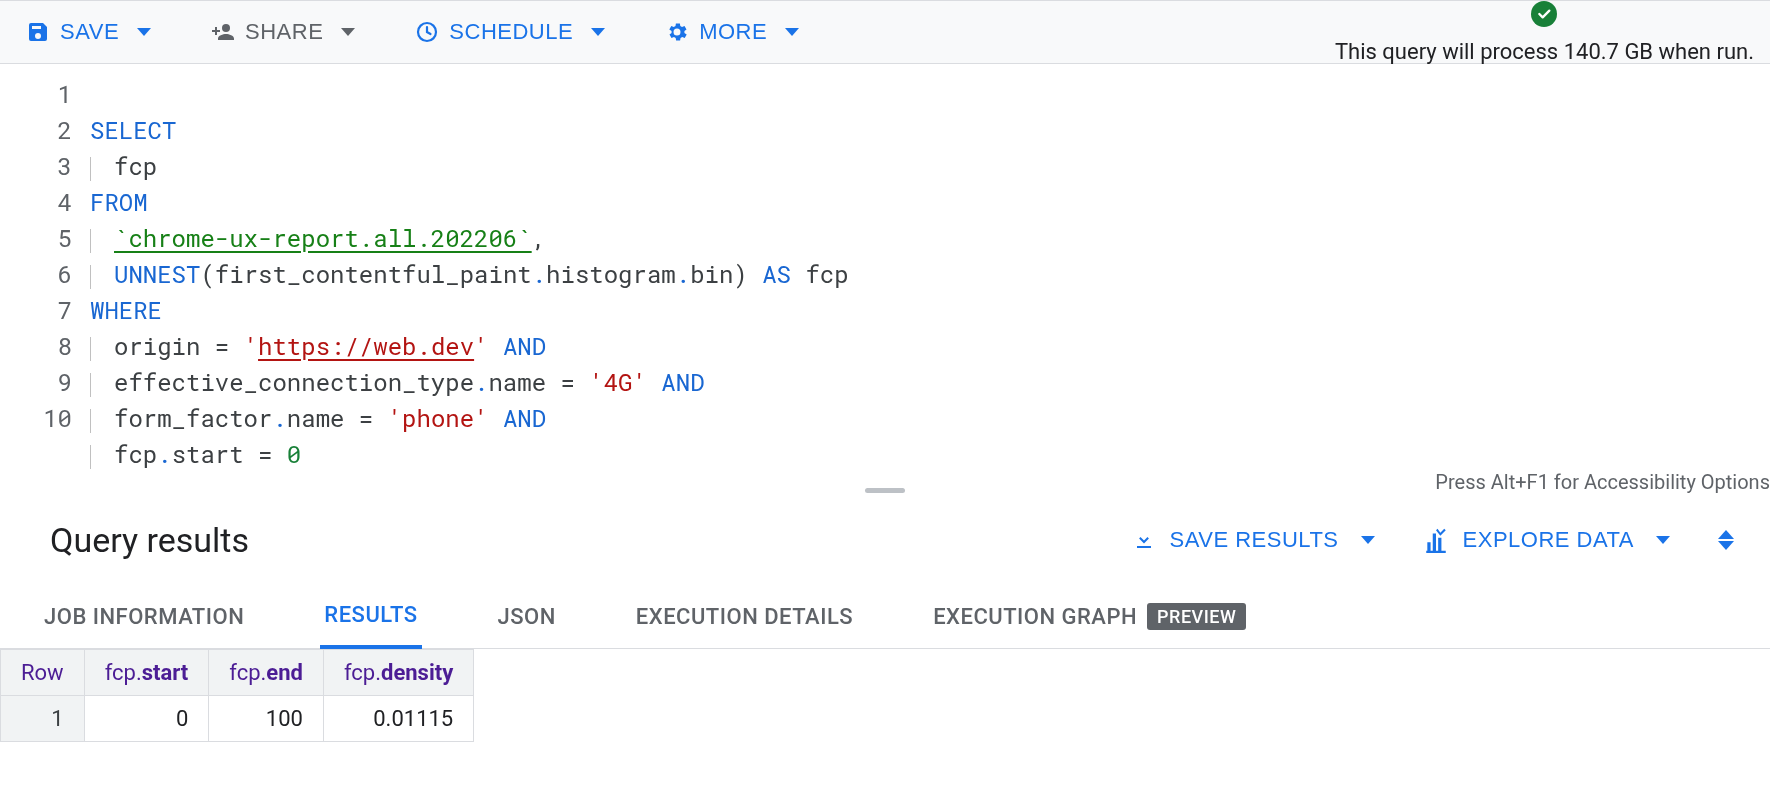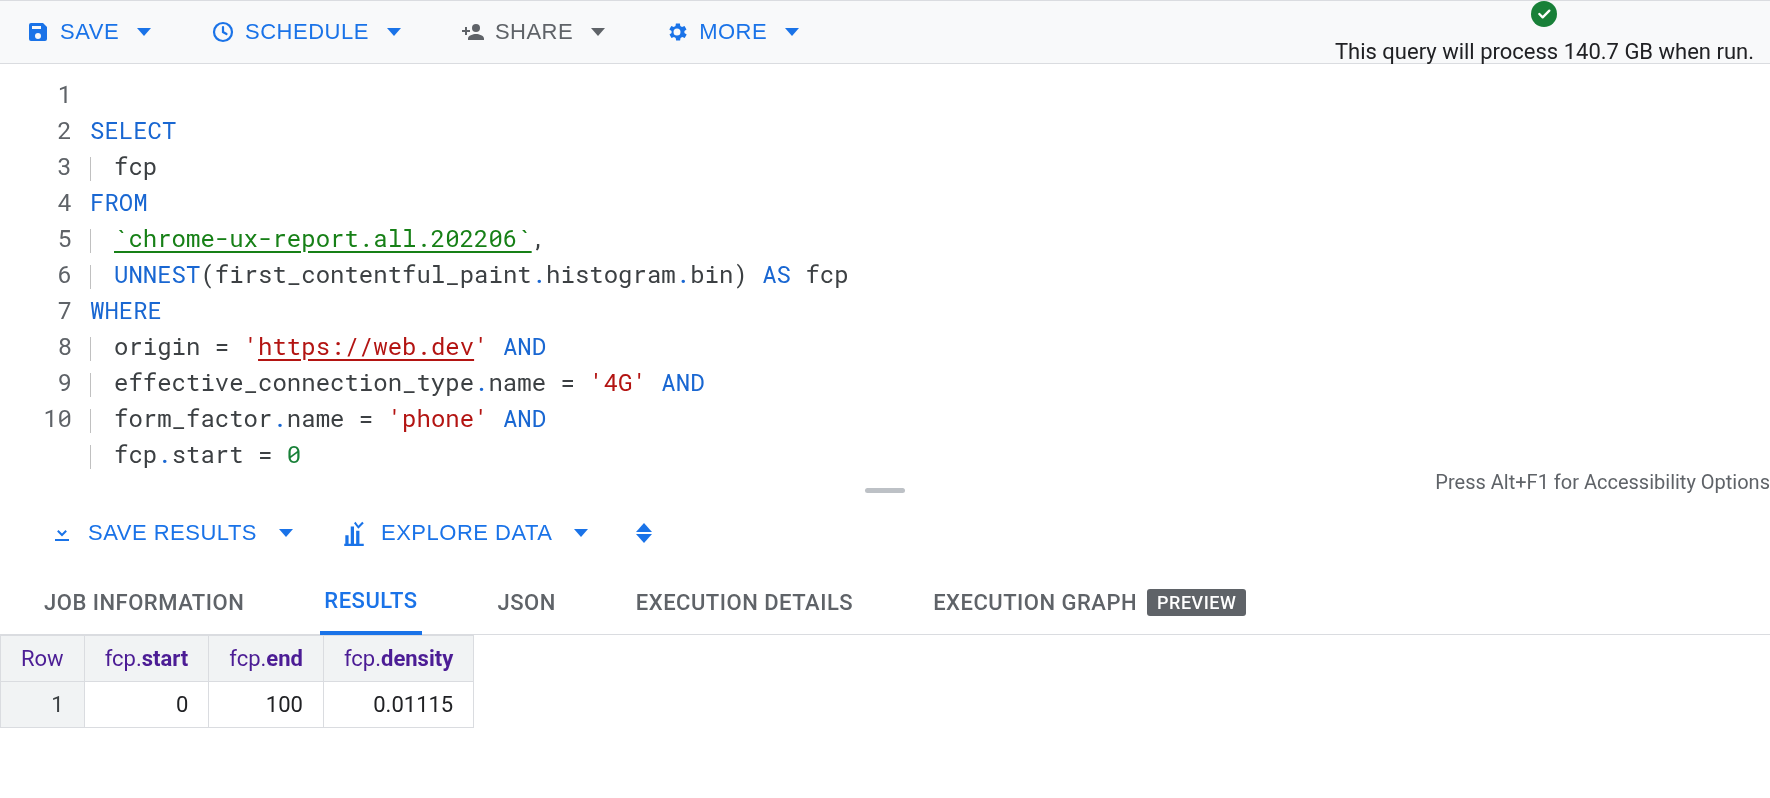--- a/index.html
+++ b/index.html
@@ -217,35 +217,35 @@
 <div class="toolbar">
 
   <button class="btn">
     <svg width="24" height="24" viewBox="0 0 24 24" fill="currentColor">
         <path d="M17 3H5a2 2 0 0 0-2 2v14a2 2 0 0 0 2 2h14a2 2 0 0 0 2-2V7l-4-4zM12 19a3 3 0 1 1 0-6 3 3 0 0 1 0 6zm3-10H6V6h9v3z"></path>
       </svg>
     <span>SAVE</span>
     <span class="dropdown-caret"></span>
   </button>
 
+  <button class="btn btn-muted">
+    <svg width="24" height="24" viewBox="0 0 24 24" fill="currentColor">
+        <circle cx="15" cy="8" r="4"></circle>
+        <path d="M15 14c-3 0-8 1.5-8 4.5V20h16v-1.5c0-3-5-4.5-8-4.5zM6 10V7H4v3H1v2h3v3h2v-3h3v-2H6z"></path>
+      </svg>
+    <span>SHARE</span>
+    <span class="dropdown-caret"></span>
+  </button>
+
   <button class="btn">
     <svg width="24" height="24" viewBox="0 0 24 24" fill="none" stroke="currentColor" stroke-width="2.2">
         <circle cx="12" cy="12" r="9"></circle>
         <path d="M12 7v5l3.5 2" stroke-linecap="round"></path>
       </svg>
     <span>SCHEDULE</span>
-    <span class="dropdown-caret"></span>
-  </button>
-
-  <button class="btn btn-muted">
-    <svg width="24" height="24" viewBox="0 0 24 24" fill="currentColor">
-        <circle cx="15" cy="8" r="4"></circle>
-        <path d="M15 14c-3 0-8 1.5-8 4.5V20h16v-1.5c0-3-5-4.5-8-4.5zM6 10V7H4v3H1v2h3v3h2v-3h3v-2H6z"></path>
-      </svg>
-    <span>SHARE</span>
     <span class="dropdown-caret"></span>
   </button>
 
   <button class="btn">
     <svg width="24" height="24" viewBox="0 0 24 24" fill="currentColor">
         <path d="M19.4 13a7.8 7.8 0 0 0 0-2l2.1-1.6-2-3.4-2.5 1a7.6 7.6 0 0 0-1.7-1l-.4-2.6h-4l-.4 2.6a7.6 7.6 0 0 0-1.7 1l-2.5-1-2 3.4L6.6 11a7.8 7.8 0 0 0 0 2l-2.1 1.6 2 3.4 2.5-1c.5.4 1.1.8 1.7 1l.4 2.6h4l.4-2.6c.6-.2 1.2-.6 1.7-1l2.5 1 2-3.4L19.4 13zM12 15.5A3.5 3.5 0 1 1 12 8.5a3.5 3.5 0 0 1 0 7z"></path>
       </svg>
     <span>MORE</span>
     <span class="dropdown-caret"></span>
   </button>
@@ -288,20 +288,21 @@
 <span class="indent-bar"></span><span class="ident">fcp</span><span class="dot">.</span><span class="ident">start</span><span class="pn"> = </span><span class="num">0</span>
 </div>
 </div>
 
 <div class="drag-handle-row">
   <div class="drag-handle"></div>
   <div class="a11y-hint">Press Alt+F1 for Accessibility Options</div>
 </div>
 
 <div class="results-header">
+  <div class="results-title">Query results</div>
   <button class="tbtn">
     <svg width="24" height="24" viewBox="0 0 24 24" fill="currentColor">
         <path d="M5 20h14v-2H5v2zM12 4v8.6l3.5-3.5 1.4 1.4L12 15.4 7.1 10.5l1.4-1.4L12 12.6V4h0z"></path>
       </svg>
     <span>SAVE RESULTS</span>
     <span class="dropdown-caret"></span>
   </button>
   <button class="tbtn">
     <svg width="26" height="26" viewBox="0 0 24 24" fill="currentColor">
         <path d="M4 20h3v-8H4v8zm5 0h3V4H9v16zm5 0h3v-12h-3v12zM3 22h18v-2H3v2zM16 6l5-5-1.4-1.4L16 3.2 13.4-0.4 12 1l4 5z" transform="translate(0,2)"></path>

